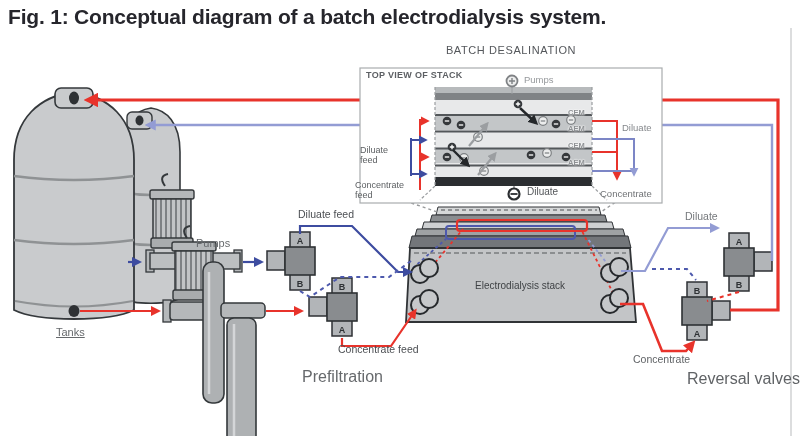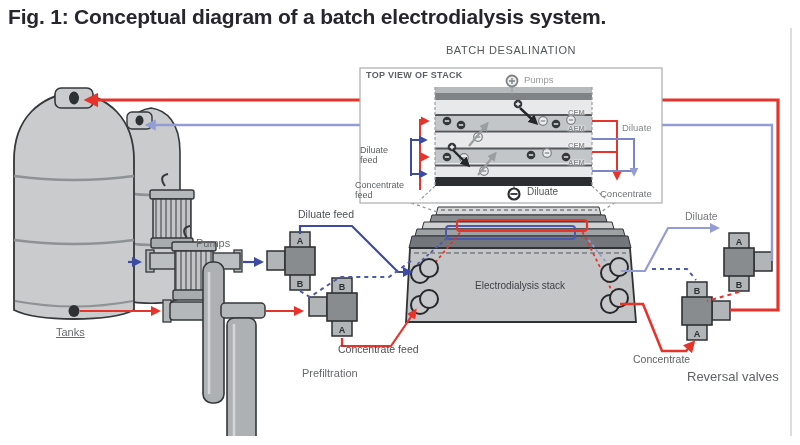--- a/index.html
+++ b/index.html
@@ -285,20 +285,20 @@
   <div class="lbl mem rt" style="left:568px;top:125px;width:22px;">AEM</div>
   <div class="lbl mem rt" style="left:568px;top:142px;width:22px;">CEM</div>
   <div class="lbl mem rt" style="left:568px;top:159px;width:22px;">AEM</div>
   <div class="lbl rt wrap" style="left:360px;top:146px;width:46px;font-size:9px;color:#5d6063;">Diluate feed</div>
   <div class="lbl rt wrap" style="left:355px;top:181px;width:63px;font-size:9px;color:#5d6063;">Concentrate feed</div>
   <div class="lbl" style="left:622px;top:123px;font-size:9.5px;color:#85888c;">Diluate</div>
   <div class="lbl" style="left:600px;top:189px;font-size:9.5px;color:#707376;">Concentrate</div>
 
   <div class="lbl" style="left:56px;top:327px;font-size:11px;text-decoration:underline;">Tanks</div>
   <div class="lbl" style="left:196px;top:210px;font-size:11px;margin-top:28px;">Pumps</div>
-  <div class="lbl" style="left:262px;top:368px;font-size:11px;padding-left:40px;">Prefiltration</div>
+  <div class="lbl" style="left:262px;top:368px;font-size:16px;padding-left:40px;">Prefiltration</div>
   <div class="lbl" style="left:298px;top:209px;font-size:10.5px;color:#4c4f53;">Diluate feed</div>
   <div class="lbl" style="left:338px;top:344px;font-size:10.5px;color:#4c4f53;">Concentrate feed</div>
   <div class="lbl ctr" style="left:408px;top:281px;width:224px;font-size:10px;color:#3f4245;">Electrodialysis stack</div>
   <div class="lbl" style="left:685px;top:211px;font-size:10.5px;color:#75787c;">Diluate</div>
   <div class="lbl" style="left:633px;top:354px;font-size:10.5px;color:#606366;">Concentrate</div>
-  <div class="lbl" style="left:687px;top:370px;font-size:13px;color:#606366;">Reversal valves</div>
+  <div class="lbl" style="left:687px;top:370px;font-size:16px;color:#606366;">Reversal valves</div>
 </div>
 
 </body></html>

